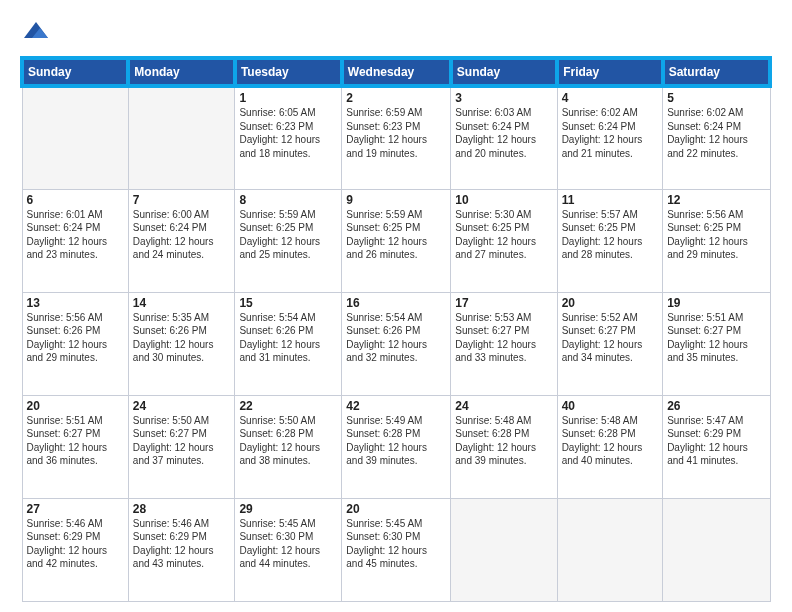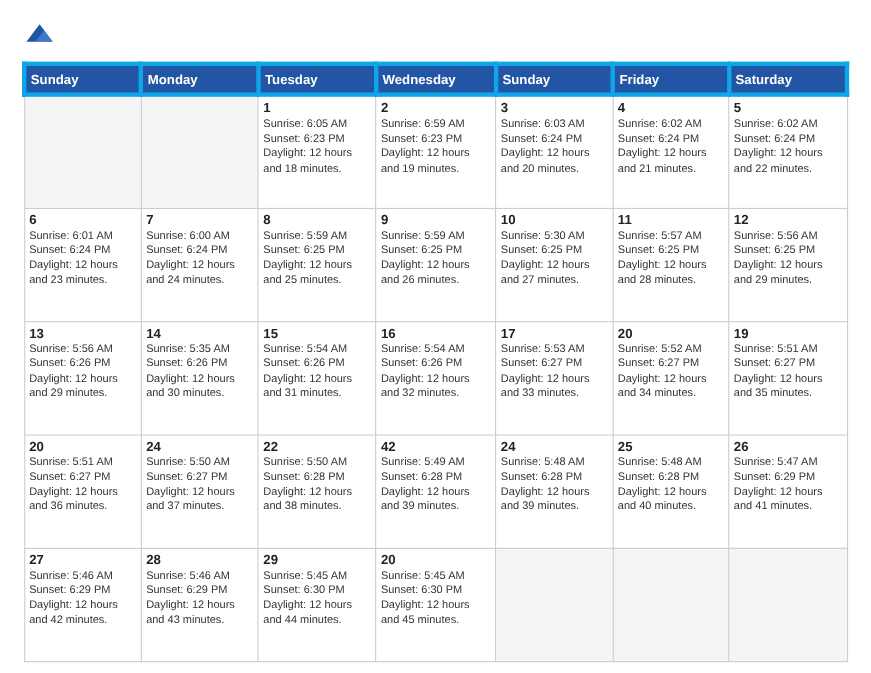--- a/index.html
+++ b/index.html
@@ -273,21 +273,21 @@
 Sunset: 6:28 PM
 Daylight: 12 hours and 39 minutes.</div>
           </td>
           <td>
             <span class="day-number">24</span>
             <div class="day-info">Sunrise: 5:48 AM
 Sunset: 6:28 PM
 Daylight: 12 hours and 39 minutes.</div>
           </td>
           <td>
-            <span class="day-number">25</span>
+            <span class="day-number">40</span>
             <div class="day-info">Sunrise: 5:48 AM
 Sunset: 6:28 PM
 Daylight: 12 hours and 40 minutes.</div>
           </td>
           <td>
             <span class="day-number">26</span>
             <div class="day-info">Sunrise: 5:47 AM
 Sunset: 6:29 PM
 Daylight: 12 hours and 41 minutes.</div>
           </td>

